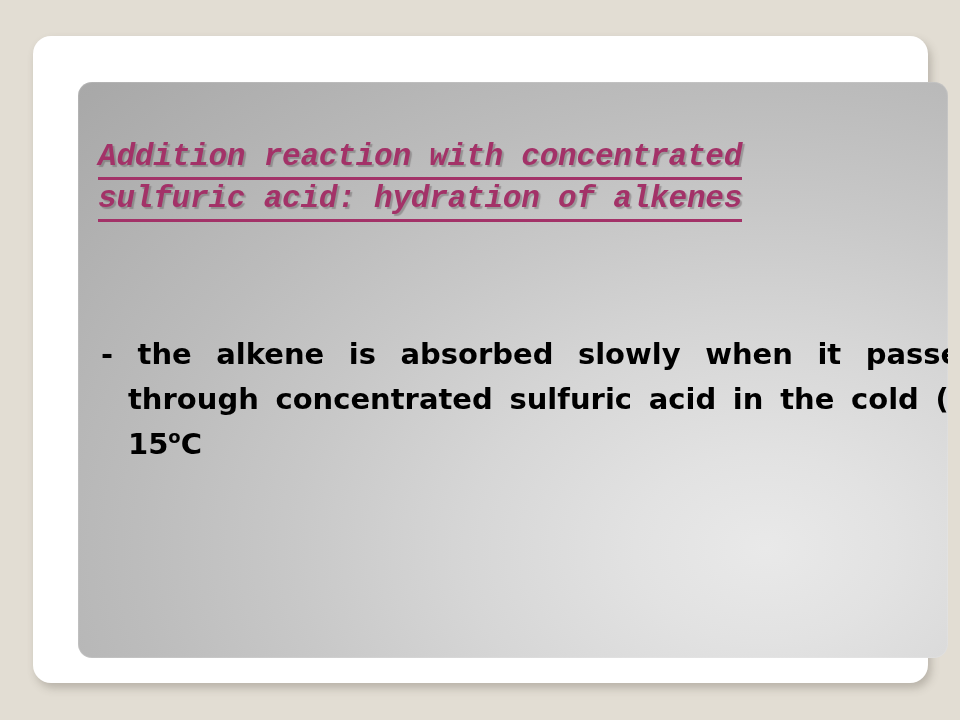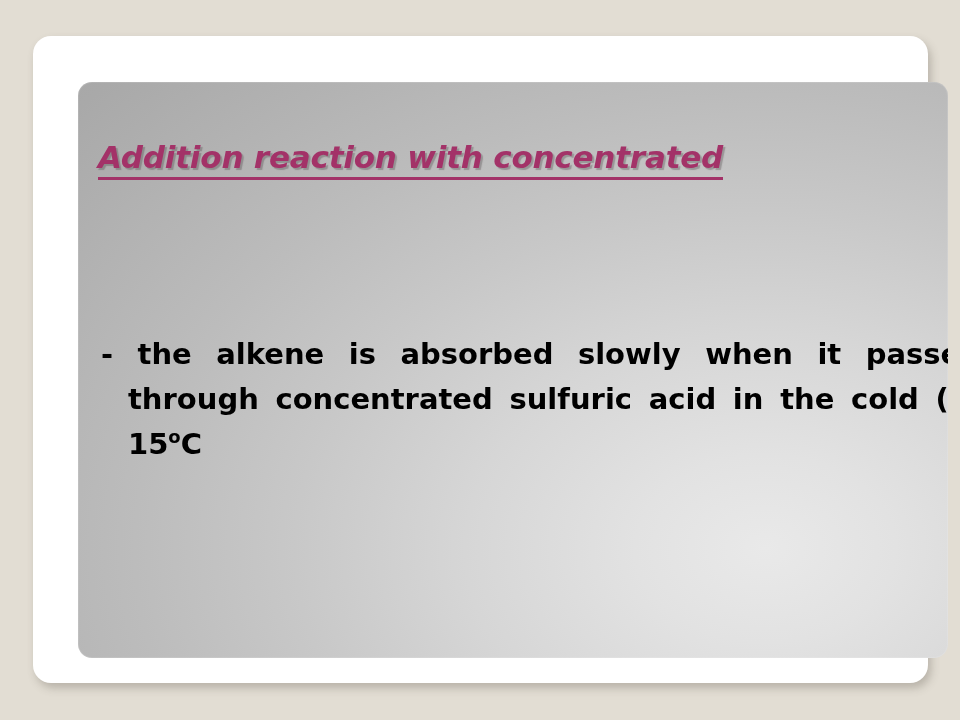--- a/index.html
+++ b/index.html
@@ -60,20 +60,21 @@
     font-style: italic;
     font-size: 31px;
     line-height: 38px;
     letter-spacing: -0.2px;
     color: #a33268;
     text-shadow: 2px 2px 1px rgba(70, 60, 65, 0.33);
   }
   #slide-title .tline {
     display: block;
     white-space: nowrap;
+    font-family: Liberation Mono, monospace;
   }
   #slide-title .tline > span {
     display: inline-block;
     border-bottom: 3px solid #a33268;
     padding-bottom: 1px;
   }
 
   
   #slide-body {
     position: absolute;
@@ -102,18 +103,19 @@
   }
 </style>
 </head>
 <body>
 
 <div id="slide-frame">
   <div id="slide-canvas">
 
     <div id="slide-title">
       <span class="tline"><span>Addition reaction with concentrated</span></span>
+      <span class="tline"><span>sulfuric acid: hydration of alkenes</span></span>
     </div>
 
     <div id="slide-body"><span>-</span><span> the alkene is absorbed slowly when it passed through concentrated sulfuric acid in the cold (0-15</span><span class="sup">o</span><span>C</span></div>
 
   </div>
 </div>
 
 </body></html>

